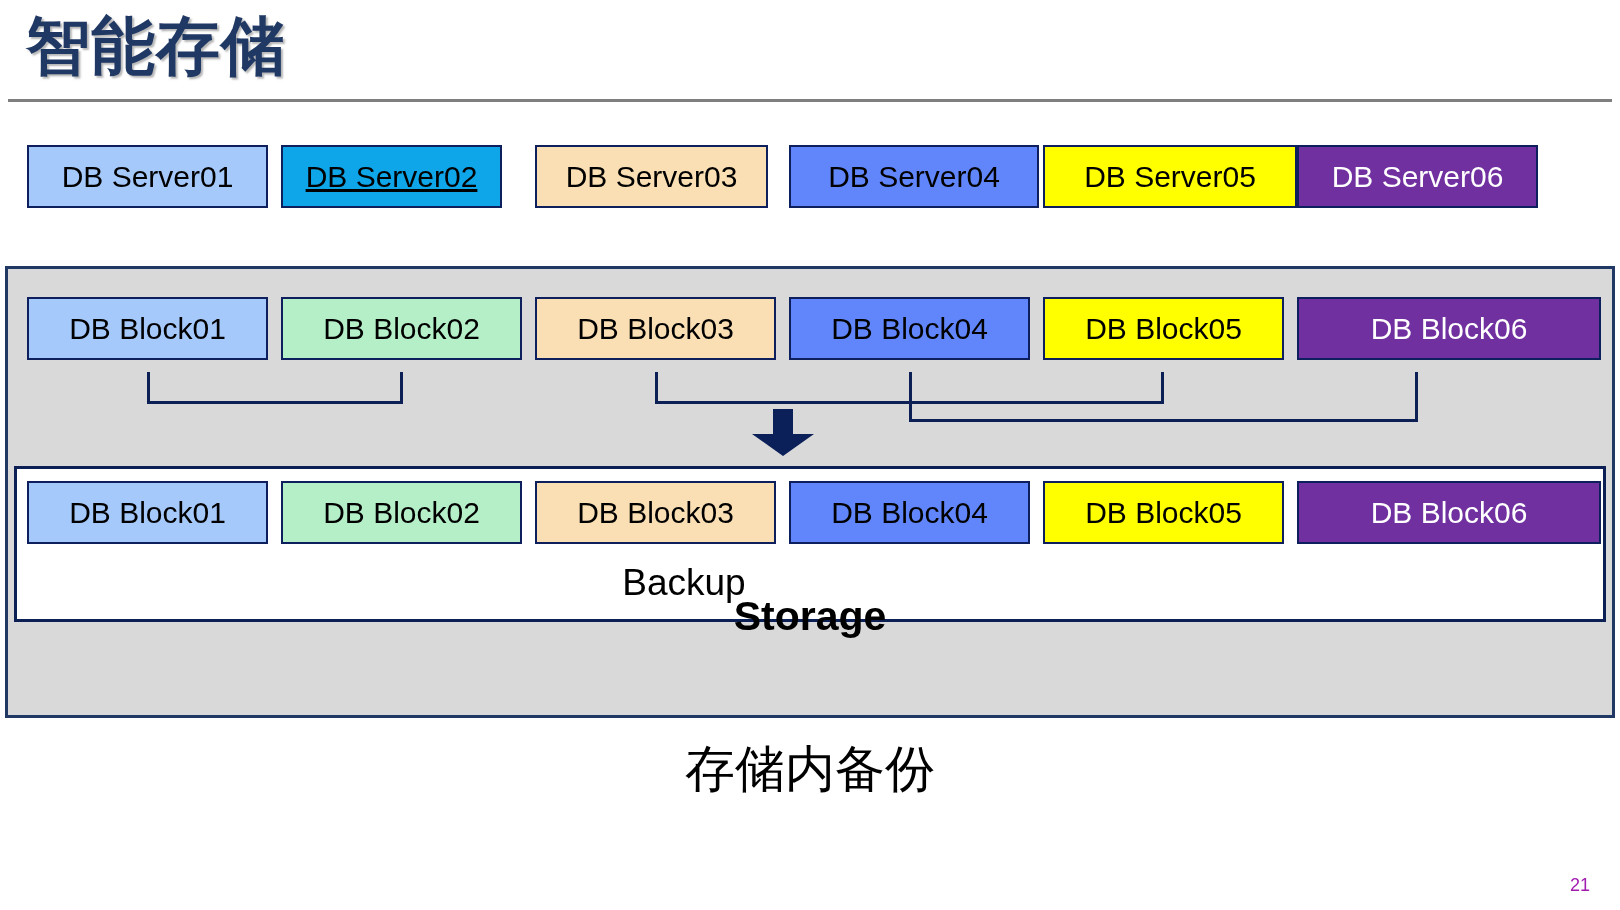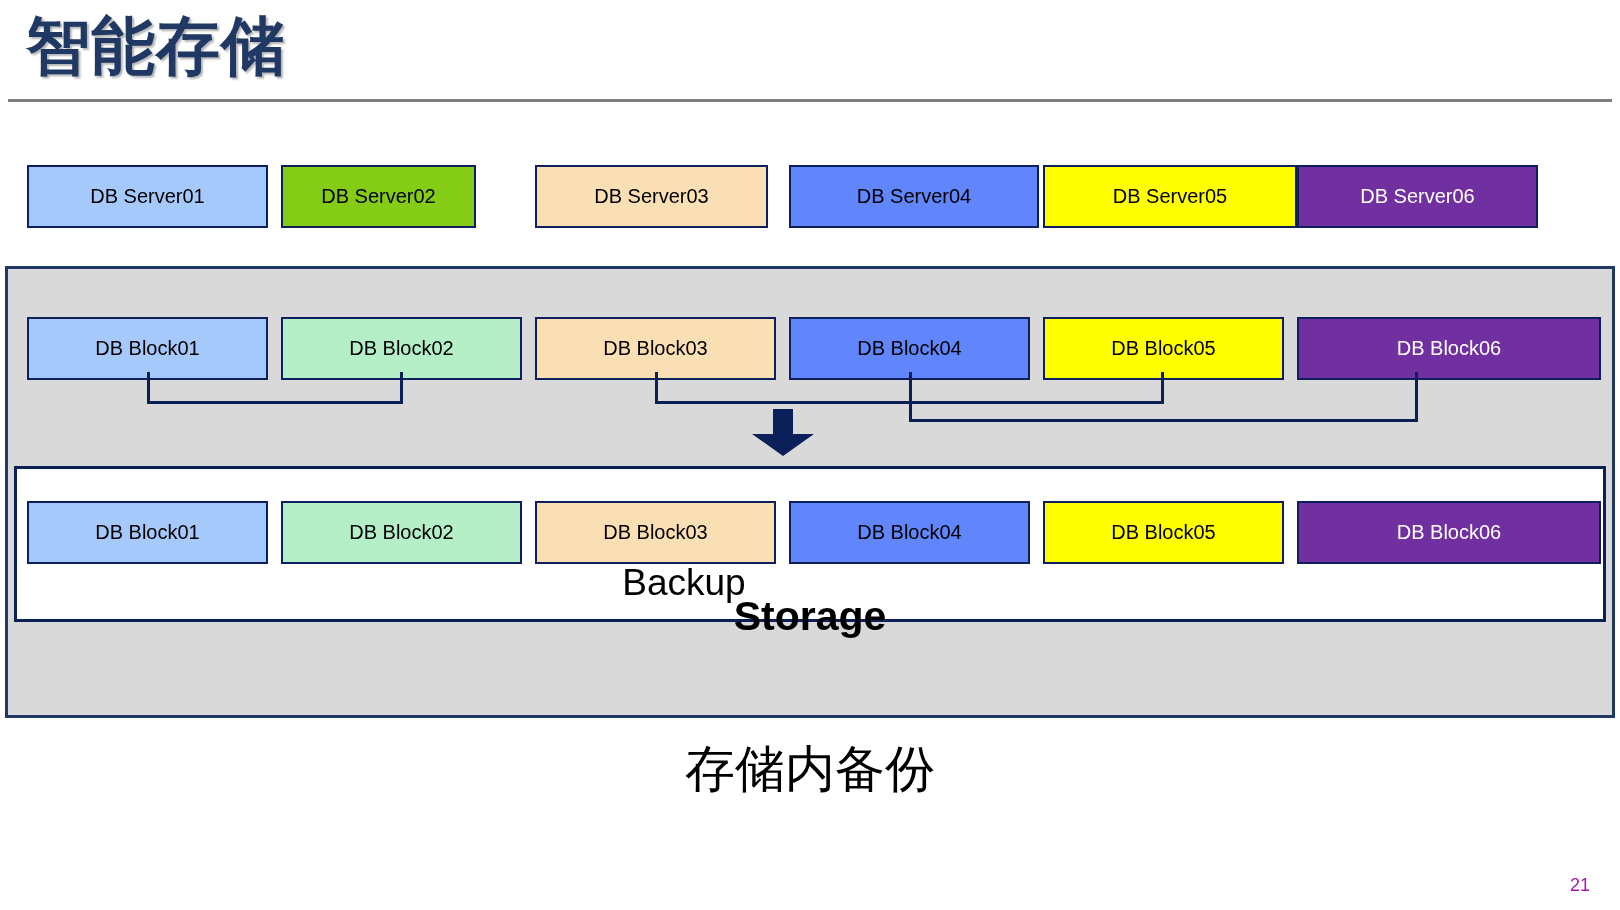--- a/index.html
+++ b/index.html
@@ -41,24 +41,23 @@
   }
 
   
   .box {
     position: absolute;
     box-sizing: border-box;
     border: 2px solid #0D1F5C;
     display: flex;
     align-items: center;
     justify-content: center;
-    font-size: 20px;
+    font-size: 30px;
     color: #000000;
     white-space: nowrap;
-    margin-top: 20px;
   }
   .box.light-text { color: #ffffff; }
 
   
   #server-row .box { top: 145px; height: 63px; }
 
   
   #storage-container {
     position: absolute;
     left: 5px;
@@ -149,21 +148,21 @@
 </head>
 <body>
 
 <div id="slide">
 
   <div id="title">智能存储</div>
   <div id="title-rule"></div>
 
   <div id="server-row">
       <div class="box" style="left: 27px; width: 241px; background: rgb(166, 201, 251); color: rgb(0, 0, 0);">DB Server01</div>
-      <div class="box" style="left: 281px; width: 195px; background: #84cc16; color: rgb(0, 0, 0);">DB Server02</div>
+      <div class="box" style="left: 281px; width: 221px; background: #0ea5e9; color: rgb(0, 0, 0); text-decoration: underline;">DB Server02</div>
       <div class="box" style="left: 535px; width: 233px; background: rgb(251, 223, 180); color: rgb(0, 0, 0);">DB Server03</div>
       <div class="box" style="left: 789px; width: 250px; background: rgb(97, 134, 251); color: rgb(0, 0, 0);">DB Server04</div>
       <div class="box" style="left: 1043px; width: 254px; background: rgb(255, 255, 0); color: rgb(0, 0, 0);">DB Server05</div>
       <div class="box light-text" style="left: 1297px; width: 241px; background: rgb(112, 48, 160); color: rgb(255, 255, 255);">DB Server06</div>
     </div>
 
   <div id="storage-container"></div>
 
   <div id="block-row-top">
       <div class="box" style="left: 27px; width: 241px; background: rgb(166, 201, 251); color: rgb(0, 0, 0);">DB Block01</div>

